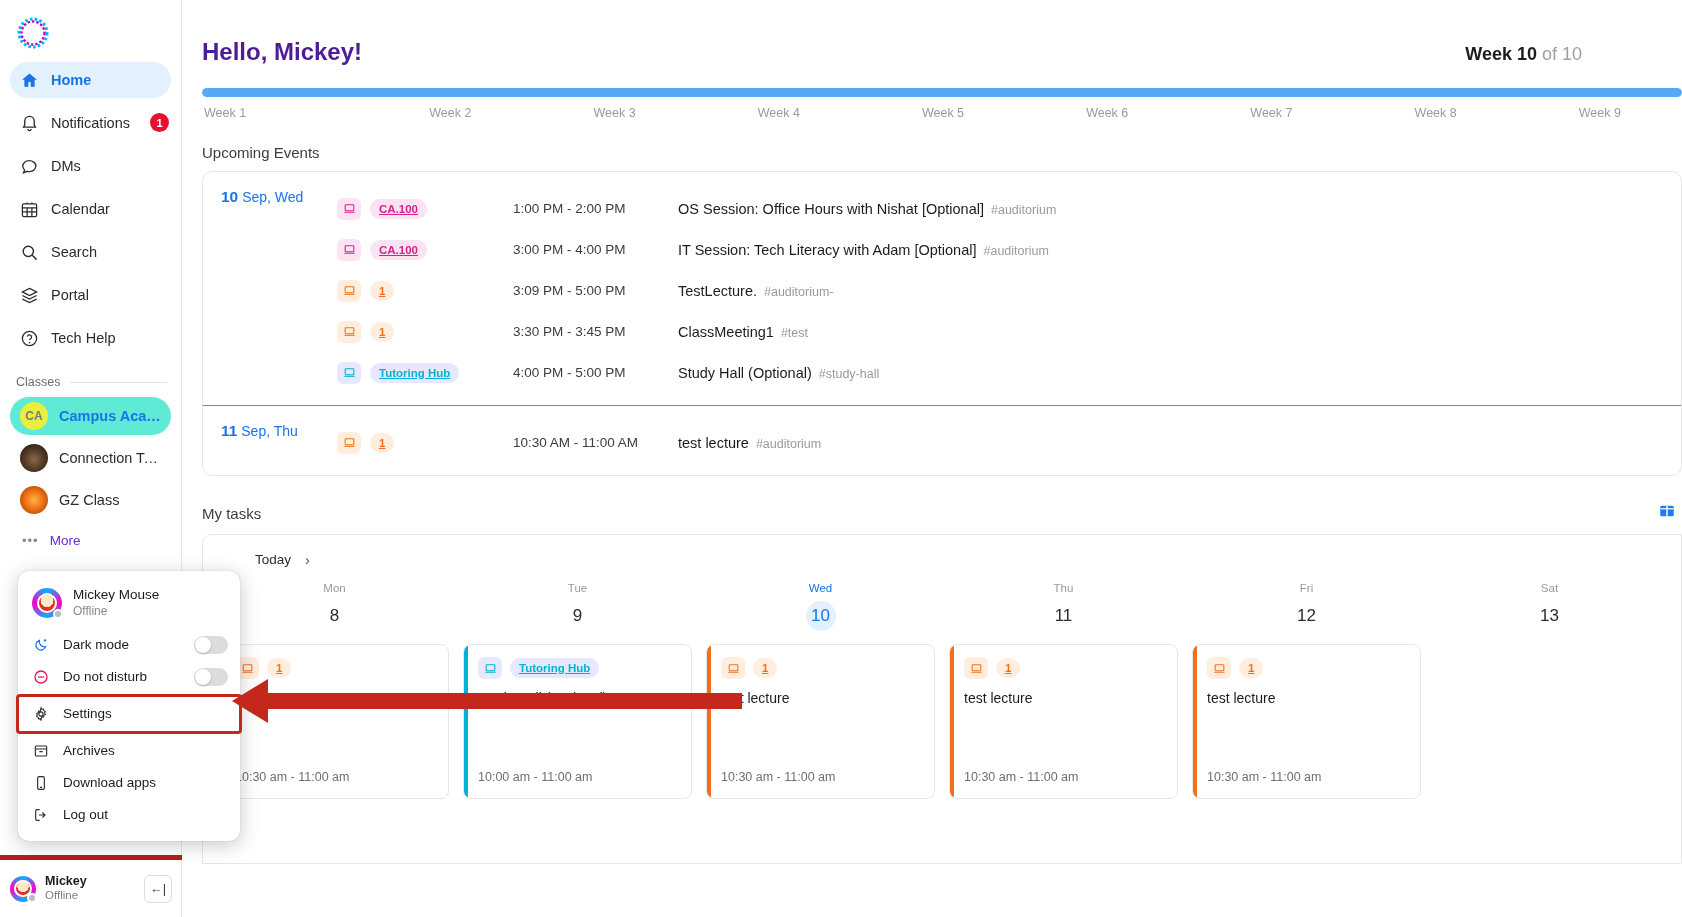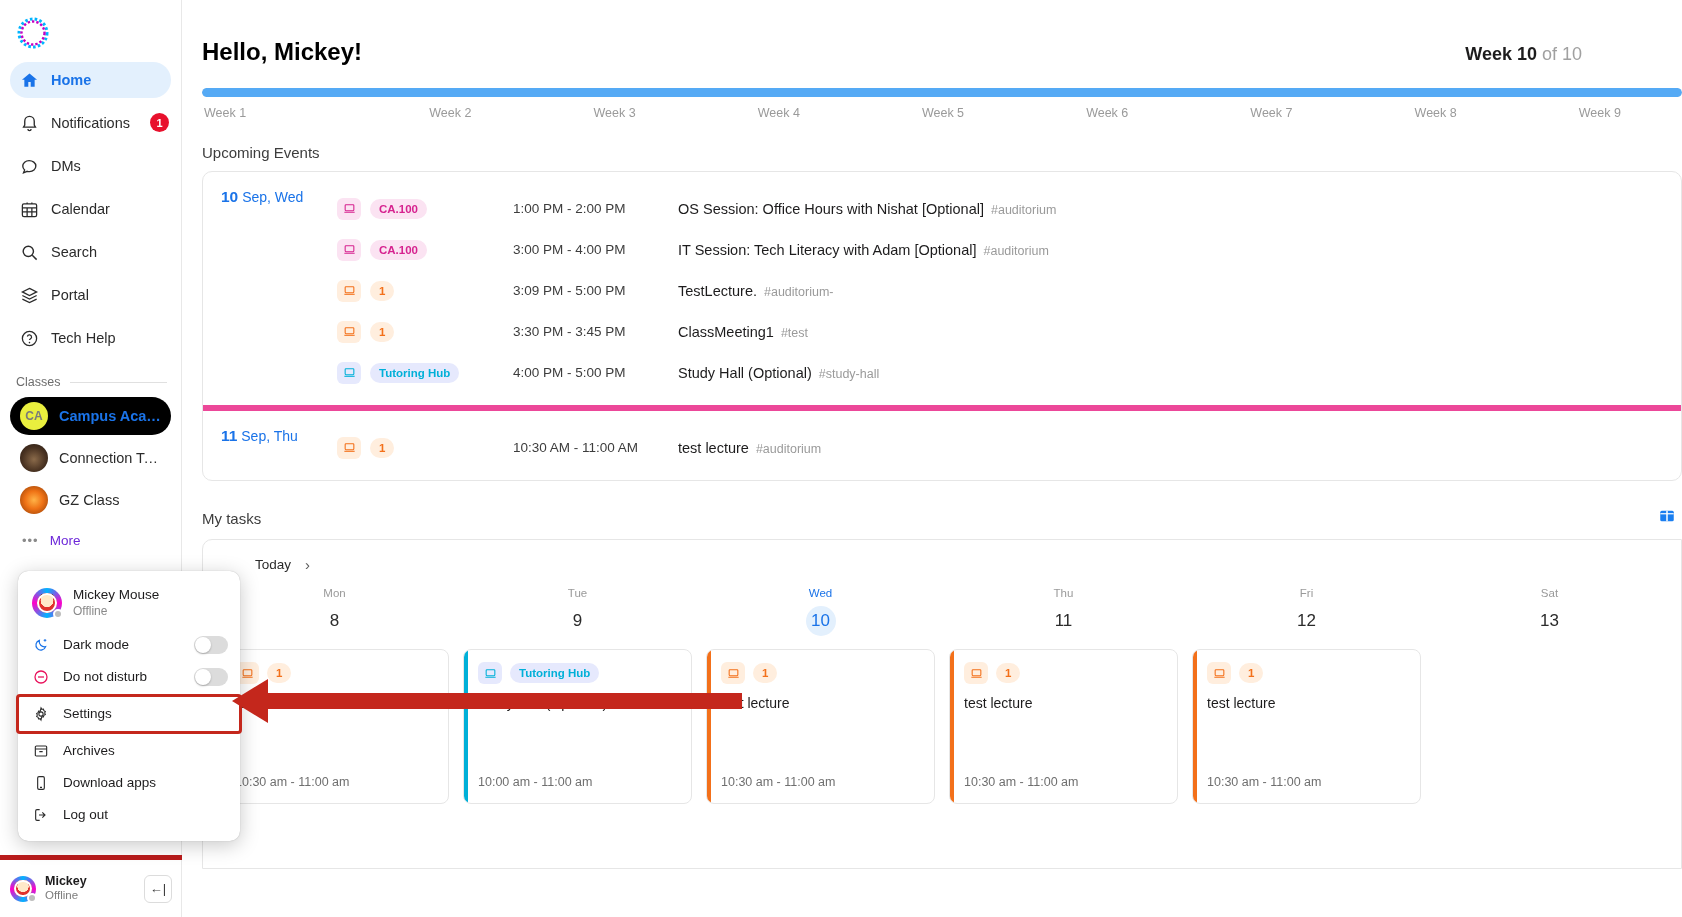--- a/index.html
+++ b/index.html
@@ -43,21 +43,21 @@
     display: flex; align-items: center; gap: 10px;
     padding: 12px 14px 8px 16px;
   }
   .section-head .t { font-size: 12.5px; color: #6d6d6d; white-space: nowrap; }
   .section-head .rule { flex: 1; height: 1px; background: #e0e0e0; }
   .class-item {
     display: flex; align-items: center; gap: 11px;
     height: 38px; padding: 0 10px; margin: 0 10px 4px 10px;
     border-radius: 19px; cursor: pointer;
   }
-  .class-item.active { background: #000000; }
+  .class-item.active { background: #5eead4; }
   .class-item.active .label { color: #1a73e8; font-weight: bold; }
   .class-item .label { font-size: 14.5px; color: #2b2b2b; white-space: nowrap; overflow: hidden; text-overflow: ellipsis; }
   .avatar { width: 28px; height: 28px; border-radius: 50%; flex: 0 0 28px; position: relative; overflow: hidden; }
   .av-ca { background: #e9ef3e; display:flex;align-items:center;justify-content:center;font-size:12px;font-weight:bold;color:#7a7a7a; }
   .av-ct { background: radial-gradient(circle at 50% 55%, #8a6a4a 0%, #4a3322 55%, #211610 100%); }
   .av-gz { background: radial-gradient(circle at 50% 50%, #ffb347 0%, #ef7215 45%, #8c3a06 100%); }
   .more-item {
     display: flex; align-items: center; gap: 11px;
     height: 30px; padding: 0 12px; margin: 6px 10px 0 10px;
     cursor: pointer;
@@ -100,21 +100,21 @@
     width: 10px; height: 10px; border-radius: 50%;
     background: #bdbdbd; border: 2px solid #fff;
   }
 
   
   .main { flex: 1; height: 917px; position: relative; overflow: hidden; }
   .greeting-row {
     display: flex; align-items: baseline; justify-content: space-between;
     padding: 38px 100px 0 20px;
   }
-  .greeting { font-size: 24px; font-weight: bold; color: #000000; }
+  .greeting { font-size: 24px; font-weight: bold; color: #4c1d95; }
   .week-of { font-size: 18px; color: #a0a0a0; white-space: nowrap; }
   .week-of b { color: #1d1c1d; font-weight: bold; }
 
   .progress-wrap { margin: 22px 0 0 20px; padding-right: 0; }
   .progress-bar {
     height: 9px; background: #e9e9e9; border-radius: 5px; overflow: hidden;
   }
   .progress-fill { height: 100%; background: #55aaf5; border-radius: 5px; }
   .week-labels { display: flex; margin-top: 9px; }
   .week-labels span {
@@ -122,35 +122,35 @@
   }
   .week-labels span:first-child { text-align: left; padding-left: 2px; }
 
   .section-title { font-size: 15px; color: #3d3d3d; margin: 24px 0 10px 20px; }
 
   .events-card {
     margin: 0 0 0 20px; border: 1px solid #e6e6e6; border-radius: 10px;
     background: #fff; overflow: hidden;
   }
   .day-block { display: flex; padding: 16px 0 12px 0; }
-  .day-block + .day-block { border-top: 6px solid #ec4899; }
+  .day-block + .day-block { border-top: 1px solid #ec4899; }
   .day-label { width: 120px; flex: 0 0 120px; padding-left: 18px; font-size: 14px; }
   .day-label b { color: #1a73e8; font-size: 15.5px; }
   .day-label span { color: #1a73e8; }
   .day-rows { flex: 1; }
   .ev-row { display: flex; align-items: center; height: 41px; }
   .ev-chipbox { width: 190px; flex: 0 0 190px; display: flex; align-items: center; gap: 9px; padding-left: 14px; }
   .chip-icon {
     width: 24px; height: 22px; border-radius: 6px;
     display: flex; align-items: center; justify-content: center;
   }
   .chip-tag {
     height: 20px; border-radius: 10px; padding: 0 9px;
     display: inline-flex; align-items: center;
-    font-size: 11.5px; font-weight: bold; white-space: nowrap;
+    font-size: 11.5px; font-weight: bold; white-space: nowrap; text-decoration: underline;
   }
   .ev-time { width: 165px; flex: 0 0 165px; font-size: 13.5px; color: #3d3d3d; }
   .ev-title { font-size: 14.5px; color: #1d1c1d; }
   .ev-tag { font-size: 12.5px; color: #9a9a9a; margin-left: 7px; }
 
   .tasks-head {
     display: flex; align-items: center; justify-content: space-between;
     margin: 26px 0 0 20px; padding-right: 6px;
   }
   .tasks-title { font-size: 15px; color: #3d3d3d; }

